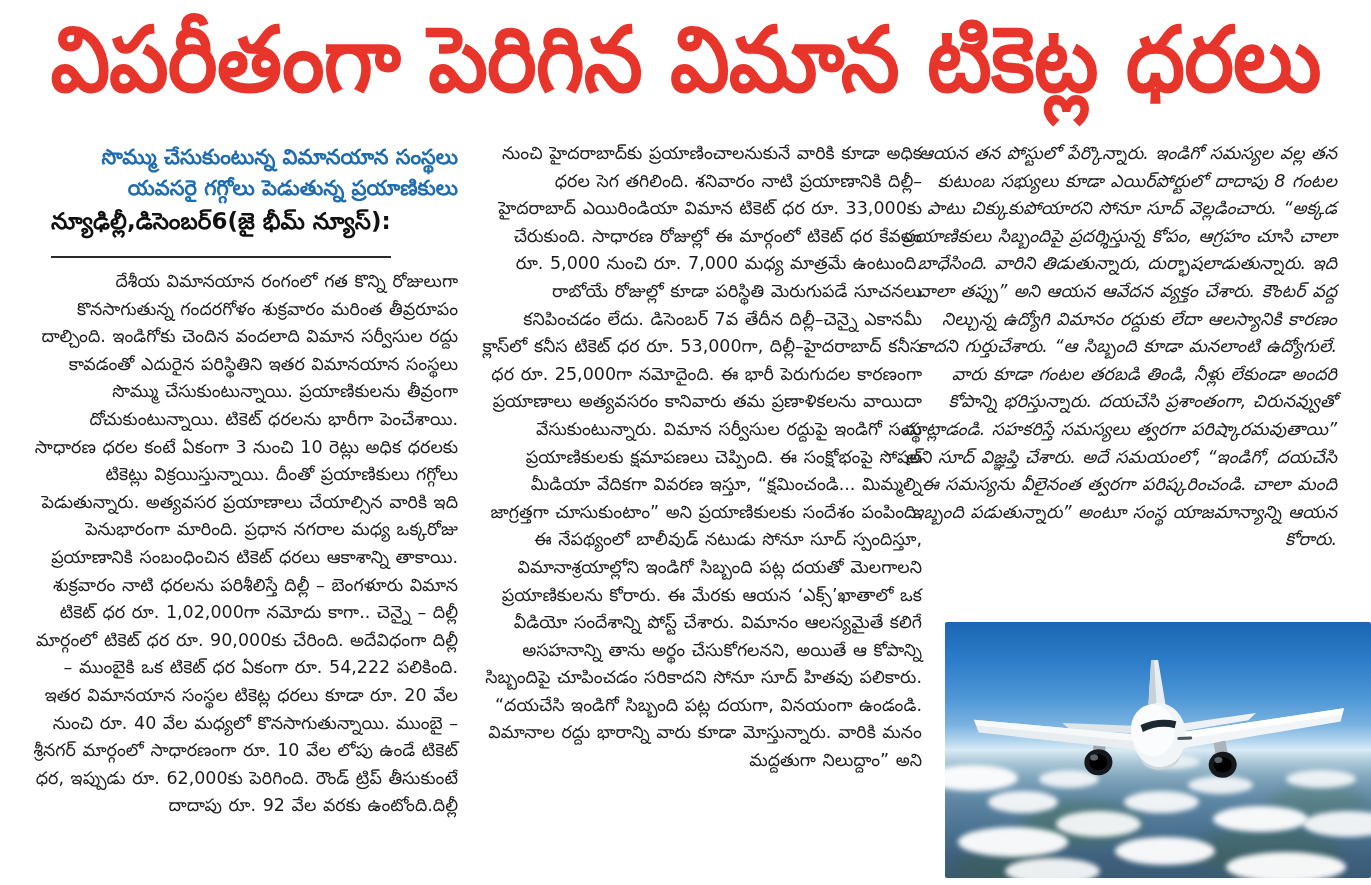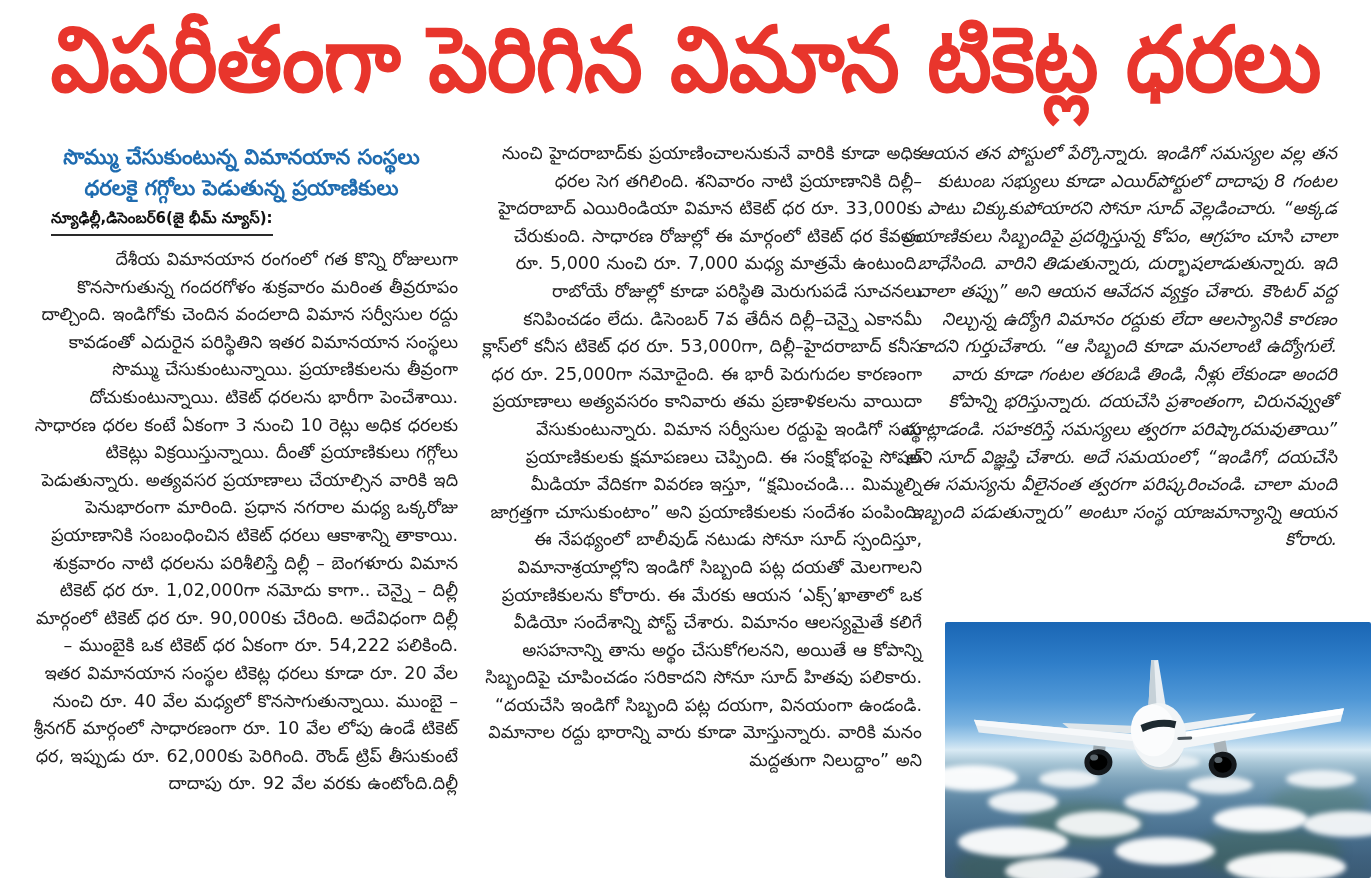--- a/index.html
+++ b/index.html
@@ -14,27 +14,27 @@
     display:flex; align-items:center; justify-content:center;
     font-size:84px; font-weight:bold; color:#e8352c;
     letter-spacing:-1px; white-space:nowrap; transform:scaleY(1.08);
     transform-origin:top center;
   }
   .col { position:absolute; top:140px; color:#1c1c1c; }
   .col1 { left:25px;  width:433px; }
   .col2 { left:482px; width:440px; }
   .col3 { left:900px; width:437px;font-style:italic; }
   .subtitle {
-    text-align:center; color:#1f6cb0; font-weight:bold;
+    text-align:right; color:#1f6cb0; font-weight:bold;
     font-size:21px; line-height:31px; margin:2px 0 4px 0;
   }
   .dateline-wrap { margin:2px 0 10px 26px; }
   .dateline {
-    display:inline-block; font-weight:bold; font-size:15px; color:#111111;
-    border-bottom:2.5px solid #2a2a2a; padding-bottom:4px;
+    display:inline-block; font-weight:bold; font-size:23px; color:#111111;
+    border-bottom:2.5px solid #2a2a2a; padding-bottom:16px;
   }
   .body {
     font-size:17.5px; line-height:27.6px; text-align:right;
     word-spacing:1px;
   }
   .indent { text-indent:44px;margin-left:8px; }
 
   
   .photo {
     position:absolute; left:945px; top:622px; width:426px; height:256px;
@@ -72,21 +72,21 @@
 </head>
 <body>
 
 <div class="page">
 
   <div class="headline">విపరీతంగా పెరిగిన విమాన టికెట్ల ధరలు</div>
 
   <div class="col col1">
     <div class="subtitle">
       <div>సొమ్ము చేసుకుంటున్న విమానయాన సంస్థలు</div>
-      <div>ధరలకై గగ్గోలు పెడుతున్న ప్రయాణికులు</div>
+      <div>యవసరై గగ్గోలు పెడుతున్న ప్రయాణికులు</div>
     </div>
     <div class="dateline-wrap">
       <span class="dateline">న్యూఢిల్లీ,డిసెంబర్6(జై భీమ్ న్యూస్):</span>
     </div>
     <p class="body indent">దేశీయ విమానయాన రంగంలో గత కొన్ని రోజులుగా కొనసాగుతున్న గందరగోళం శుక్రవారం మరింత తీవ్రరూపం దాల్చింది. ఇండిగోకు చెందిన వందలాది విమాన సర్వీసుల రద్దు కావడంతో ఎదురైన పరిస్థితిని ఇతర విమానయాన సంస్థలు సొమ్ము చేసుకుంటున్నాయి. ప్రయాణికులను తీవ్రంగా దోచుకుంటున్నాయి. టికెట్ ధరలను భారీగా పెంచేశాయి. సాధారణ ధరల కంటే ఏకంగా 3 నుంచి 10 రెట్లు అధిక ధరలకు టికెట్లు విక్రయిస్తున్నాయి. దీంతో ప్రయాణికులు గగ్గోలు పెడుతున్నారు. అత్యవసర ప్రయాణాలు చేయాల్సిన వారికి ఇది పెనుభారంగా మారింది. ప్రధాన నగరాల మధ్య ఒక్కరోజు ప్రయాణానికి సంబంధించిన టికెట్ ధరలు ఆకాశాన్ని తాకాయి. శుక్రవారం నాటి ధరలను పరిశీలిస్తే దిల్లీ – బెంగళూరు విమాన టికెట్ ధర రూ. 1,02,000గా నమోదు కాగా.. చెన్నై – దిల్లీ మార్గంలో టికెట్ ధర రూ. 90,000కు చేరింది. అదేవిధంగా దిల్లీ – ముంబైకి ఒక టికెట్ ధర ఏకంగా రూ. 54,222 పలికింది. ఇతర విమానయాన సంస్థల టికెట్ల ధరలు కూడా రూ. 20 వేల నుంచి రూ. 40 వేల మధ్యలో కొనసాగుతున్నాయి. ముంబై – శ్రీనగర్ మార్గంలో సాధారణంగా రూ. 10 వేల లోపు ఉండే టికెట్ ధర, ఇప్పుడు రూ. 62,000కు పెరిగింది. రౌండ్ ట్రిప్ తీసుకుంటే దాదాపు రూ. 92 వేల వరకు ఉంటోంది.దిల్లీ</p>
   </div>
 
   <div class="col col2">
     <p class="body">నుంచి హైదరాబాద్‌కు ప్రయాణించాలనుకునే వారికి కూడా అధిక ధరల సెగ తగిలింది. శనివారం నాటి ప్రయాణానికి దిల్లీ–హైదరాబాద్ ఎయిరిండియా విమాన టికెట్ ధర రూ. 33,000కు చేరుకుంది. సాధారణ రోజుల్లో ఈ మార్గంలో టికెట్ ధర కేవలం రూ. 5,000 నుంచి రూ. 7,000 మధ్య మాత్రమే ఉంటుంది. రాబోయే రోజుల్లో కూడా పరిస్థితి మెరుగుపడే సూచనలు కనిపించడం లేదు. డిసెంబర్ 7వ తేదీన దిల్లీ–చెన్నై ఎకానమీ క్లాస్‌లో కనీస టికెట్ ధర రూ. 53,000గా, దిల్లీ–హైదరాబాద్ కనీస ధర రూ. 25,000గా నమోదైంది. ఈ భారీ పెరుగుదల కారణంగా ప్రయాణాలు అత్యవసరం కానివారు తమ ప్రణాళికలను వాయిదా వేసుకుంటున్నారు. విమాన సర్వీసుల రద్దుపై ఇండిగో సంస్థ ప్రయాణికులకు క్షమాపణలు చెప్పింది. ఈ సంక్షోభంపై సోషల్ మీడియా వేదికగా వివరణ ఇస్తూ, “క్షమించండి... మిమ్మల్ని జాగ్రత్తగా చూసుకుంటాం” అని ప్రయాణికులకు సందేశం పంపింది. ఈ నేపథ్యంలో బాలీవుడ్ నటుడు సోనూ సూద్ స్పందిస్తూ, విమానాశ్రయాల్లోని ఇండిగో సిబ్బంది పట్ల దయతో మెలగాలని ప్రయాణికులను కోరారు. ఈ మేరకు ఆయన ‘ఎక్స్’ఖాతాలో ఒక వీడియో సందేశాన్ని పోస్ట్ చేశారు. విమానం ఆలస్యమైతే కలిగే అసహనాన్ని తాను అర్థం చేసుకోగలనని, అయితే ఆ కోపాన్ని సిబ్బందిపై చూపించడం సరికాదని సోనూ సూద్ హితవు పలికారు. “దయచేసి ఇండిగో సిబ్బంది పట్ల దయగా, వినయంగా ఉండండి. విమానాల రద్దు భారాన్ని వారు కూడా మోస్తున్నారు. వారికి మనం మద్దతుగా నిలుద్దాం” అని</p>
   </div>

